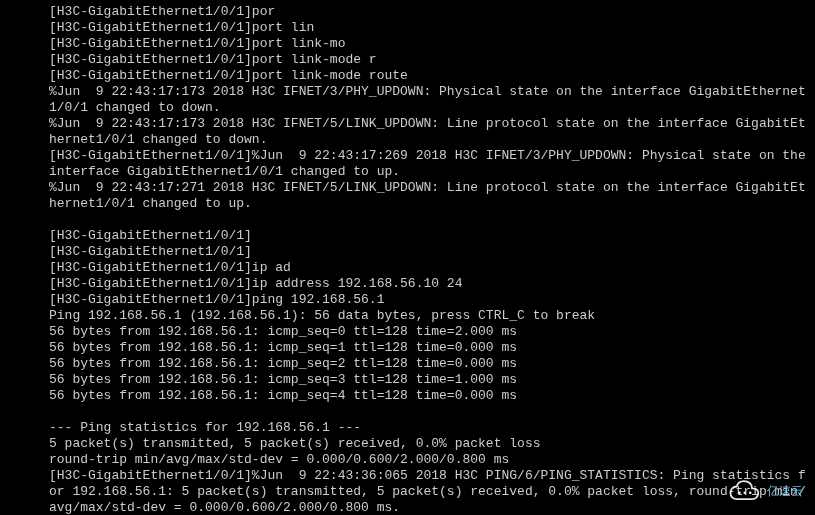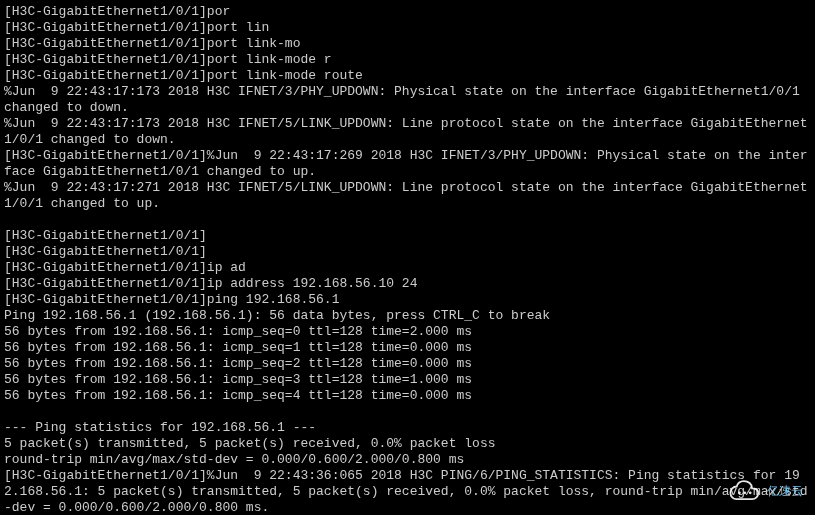--- a/index.html
+++ b/index.html
@@ -15,20 +15,21 @@
       line-height: 16px;
       width: 815px;
       height: 515px;
       padding: 4px 4px;
       overflow: hidden;
       position: relative;
     }
     .terminal {
       white-space: pre-wrap;
       word-break: break-all;
+      margin-left: 45px;
     }
     .line {
       display: block;
     }
     .watermark {
       position: absolute;
       right: 12px;
       bottom: 12px;
       display: flex;
       align-items: center;

